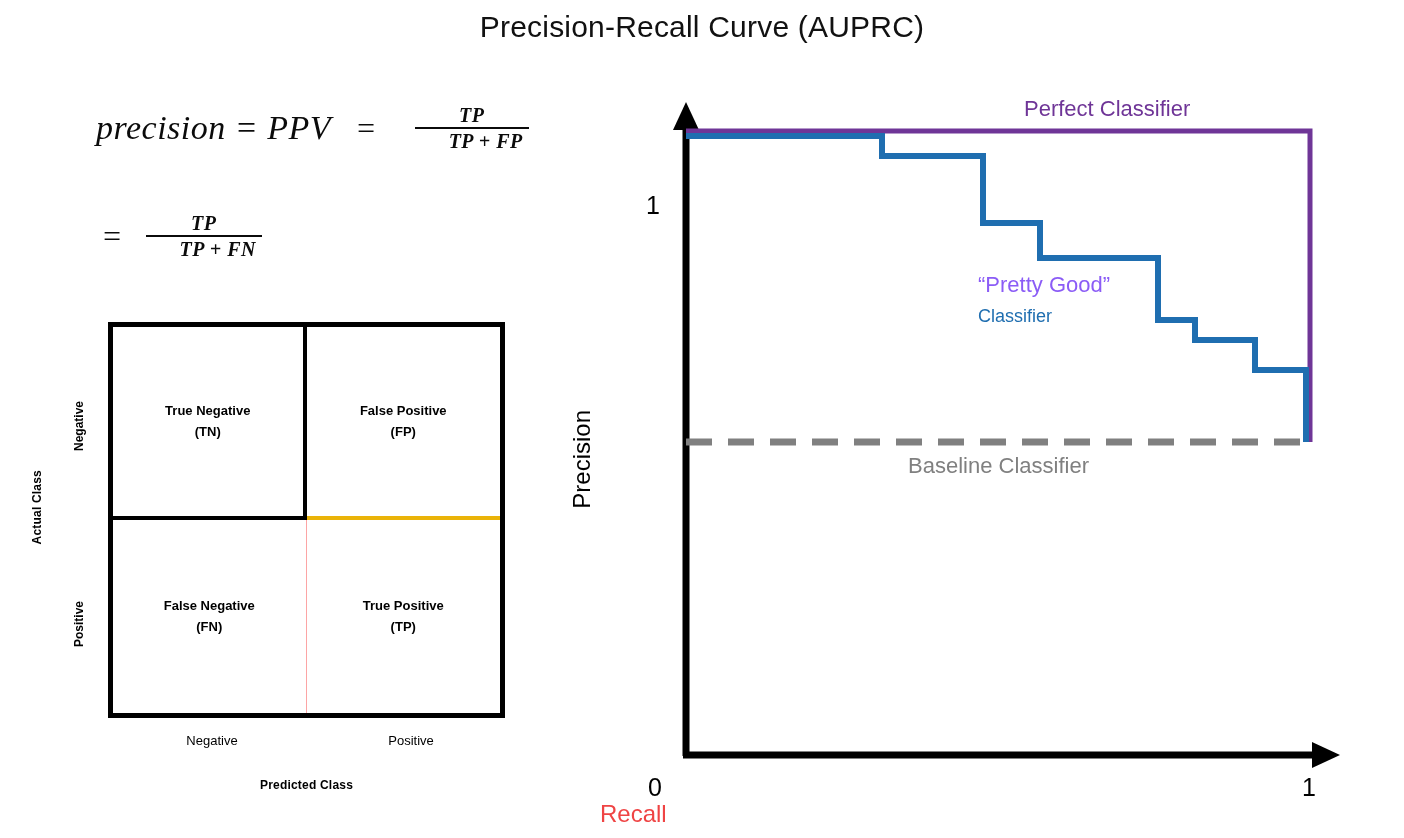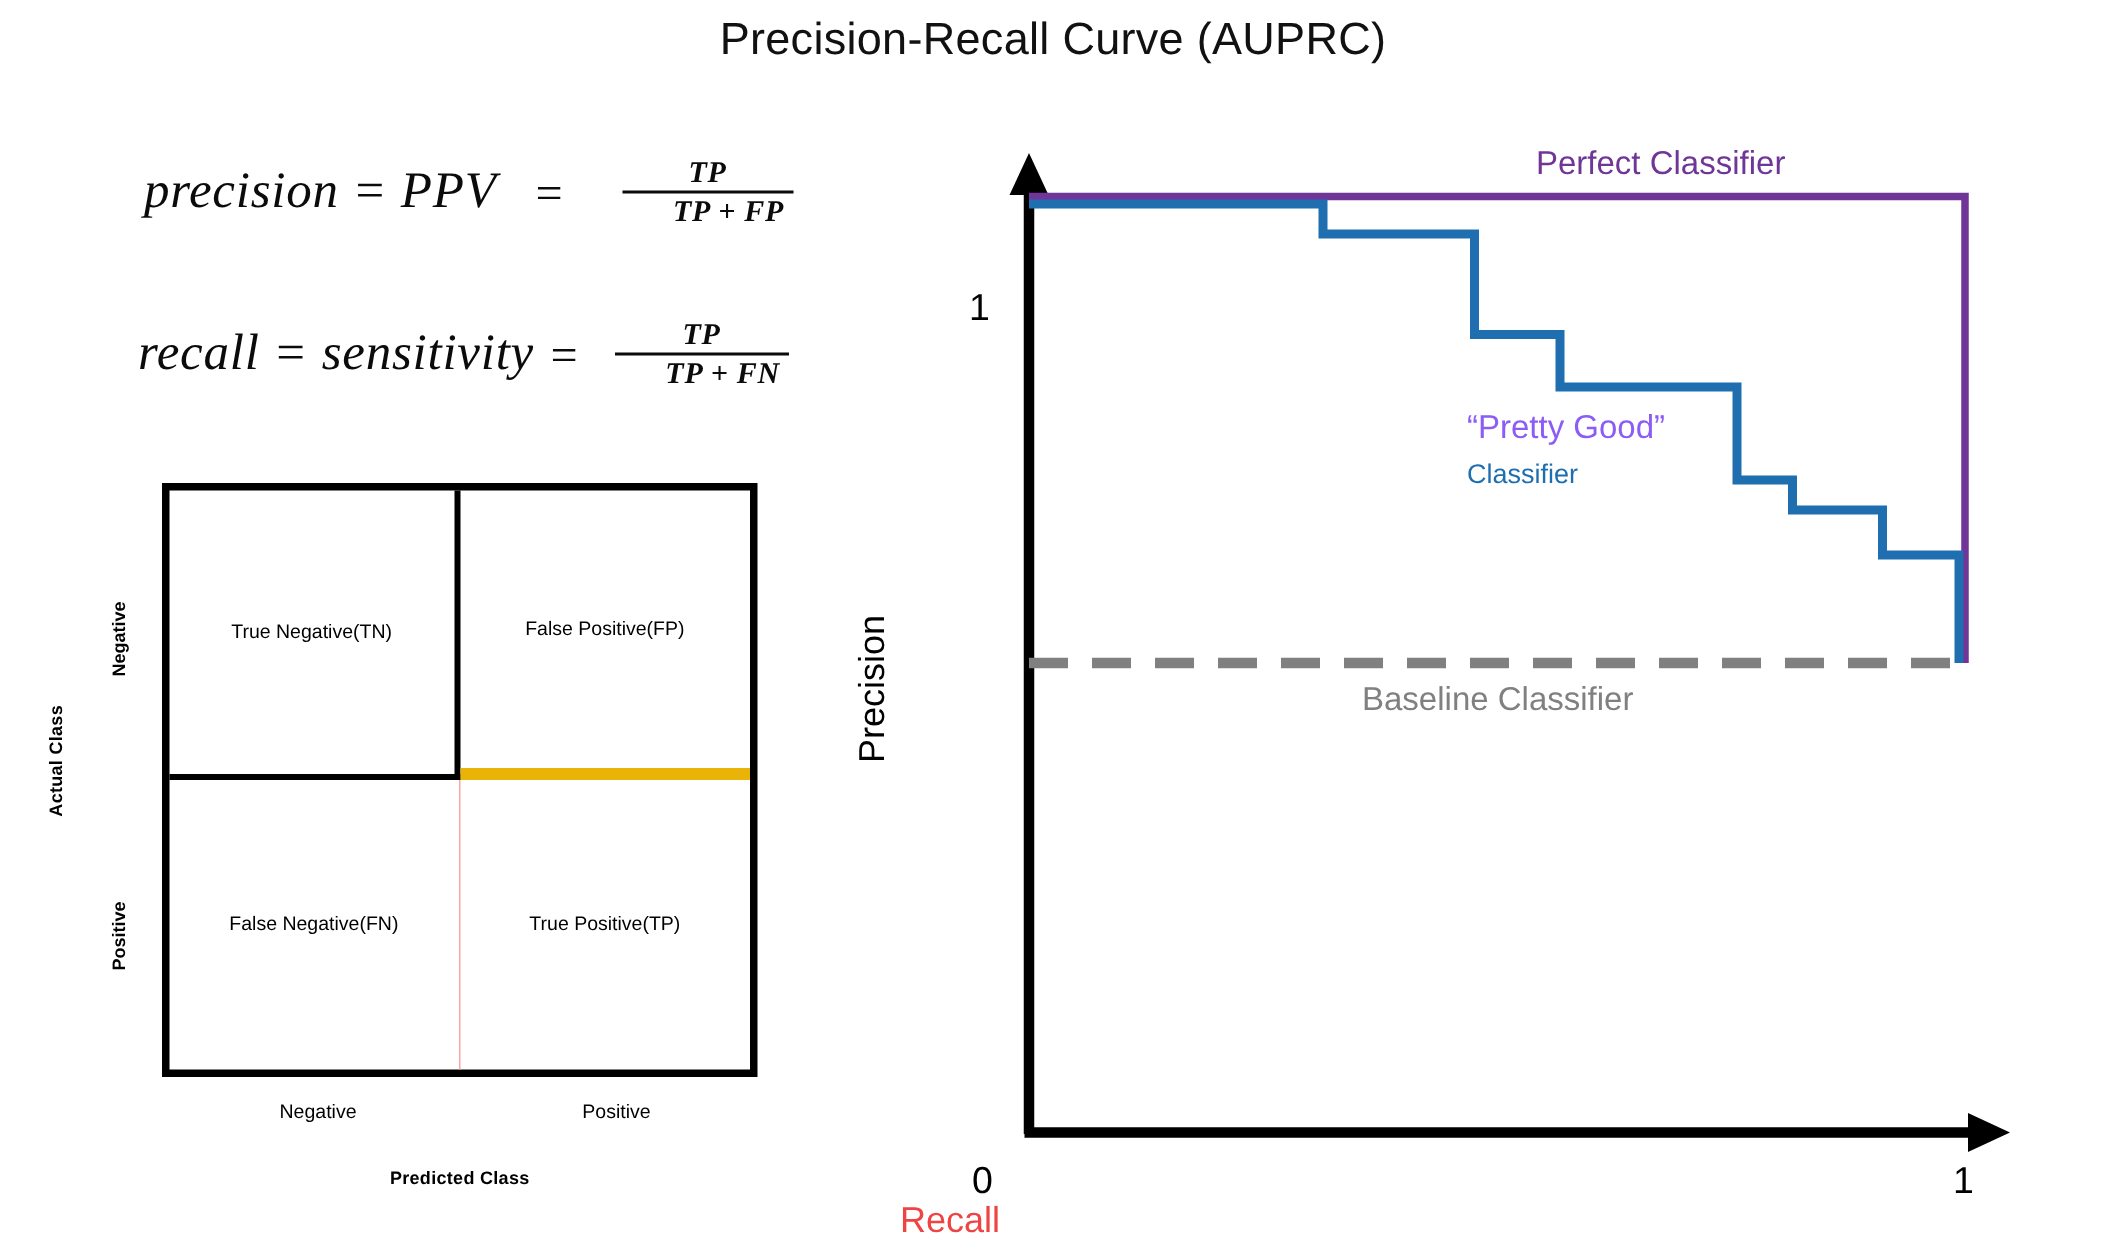--- a/index.html
+++ b/index.html
@@ -28,24 +28,24 @@
   .frac .bar{height:2px;background:#0b0b0b;width:100%;min-width:104px;}
   .frac .den{padding:1px 6px 0 6px;letter-spacing:.5px;margin-left:28px;}
   #formula-precision{left:96px;top:104px;gap:15px;}
   #formula-recall{left:92px;top:212px;}
 
   
   #confusion-matrix{position:absolute;left:108px;top:322px;width:397px;height:396px;
       border:5px solid #000;box-sizing:border-box;}
   .cm-grid{position:absolute;inset:0;display:grid;
            grid-template-columns:1fr 1fr;grid-template-rows:1fr 1fr;}
-  .cm-cell{display:flex;flex-direction:row;align-items:center;justify-content:center;
-           font-size:13px;line-height:1.55;color:#000;box-sizing:border-box;}
+  .cm-cell{display:flex;flex-direction:column;align-items:center;justify-content:center;
+           font-size:13px;line-height:1.55;color:#000;box-sizing:border-box;font-weight:bold;}
   .cm-cell.c-tn{border-right:4px solid #000;border-bottom:4px solid #000;}
-  .cm-cell.c-fp{border-bottom:8px solid #eab308;}
+  .cm-cell.c-fp{border-bottom:4px solid #eab308;}
   .cm-cell.c-fn{border-right:1px solid #fca5a5;}
 
   .cm-rowlabel{position:absolute;left:-41px;font-size:12px;font-weight:600;
      writing-mode:vertical-rl;transform:rotate(180deg);
      display:flex;align-items:center;justify-content:center;height:198px;}
   #cm-row-negative{top:0;}
   #cm-row-positive{top:198px;}
 
   .cm-collabel{position:absolute;top:406px;width:198px;text-align:center;font-size:13px;}
   #cm-col-negative{left:0;}
@@ -81,21 +81,20 @@
   <span class="lhs">precision = PPV</span>
   <span class="eq">=</span>
   <span class="frac">
     <span class="num">TP</span>
     <span class="bar"></span>
     <span class="den">TP + FP</span>
   </span>
 </div>
 
 <div class="formula" id="formula-recall">
-  <span class="lhs">recall = sensitivity</span>
   <span class="eq">=</span>
   <span class="frac">
     <span class="num">TP</span>
     <span class="bar"></span>
     <span class="den">TP + FN</span>
   </span>
 </div>
 
 <div id="confusion-matrix">
   <div class="cm-grid">

